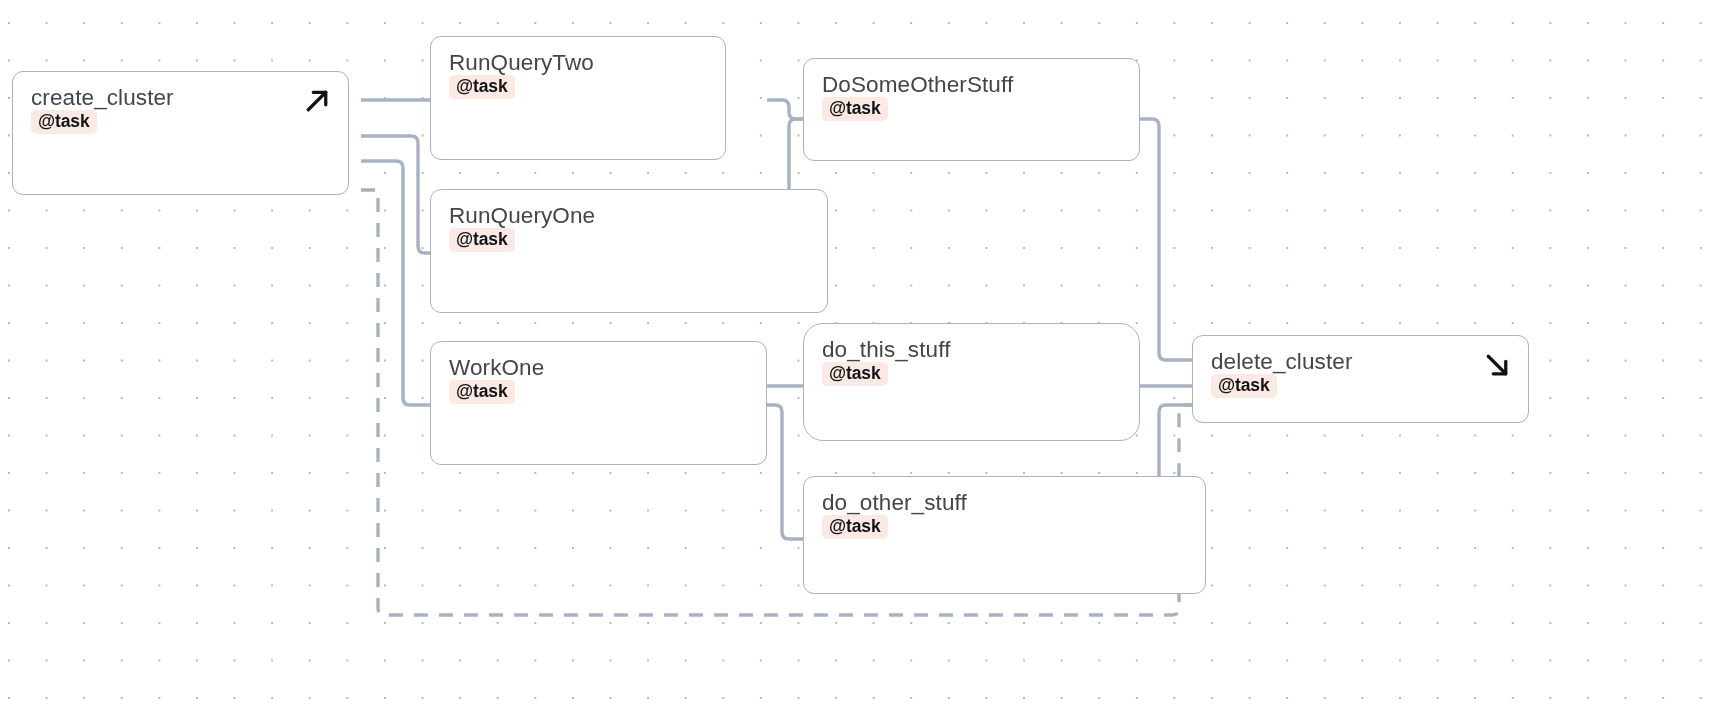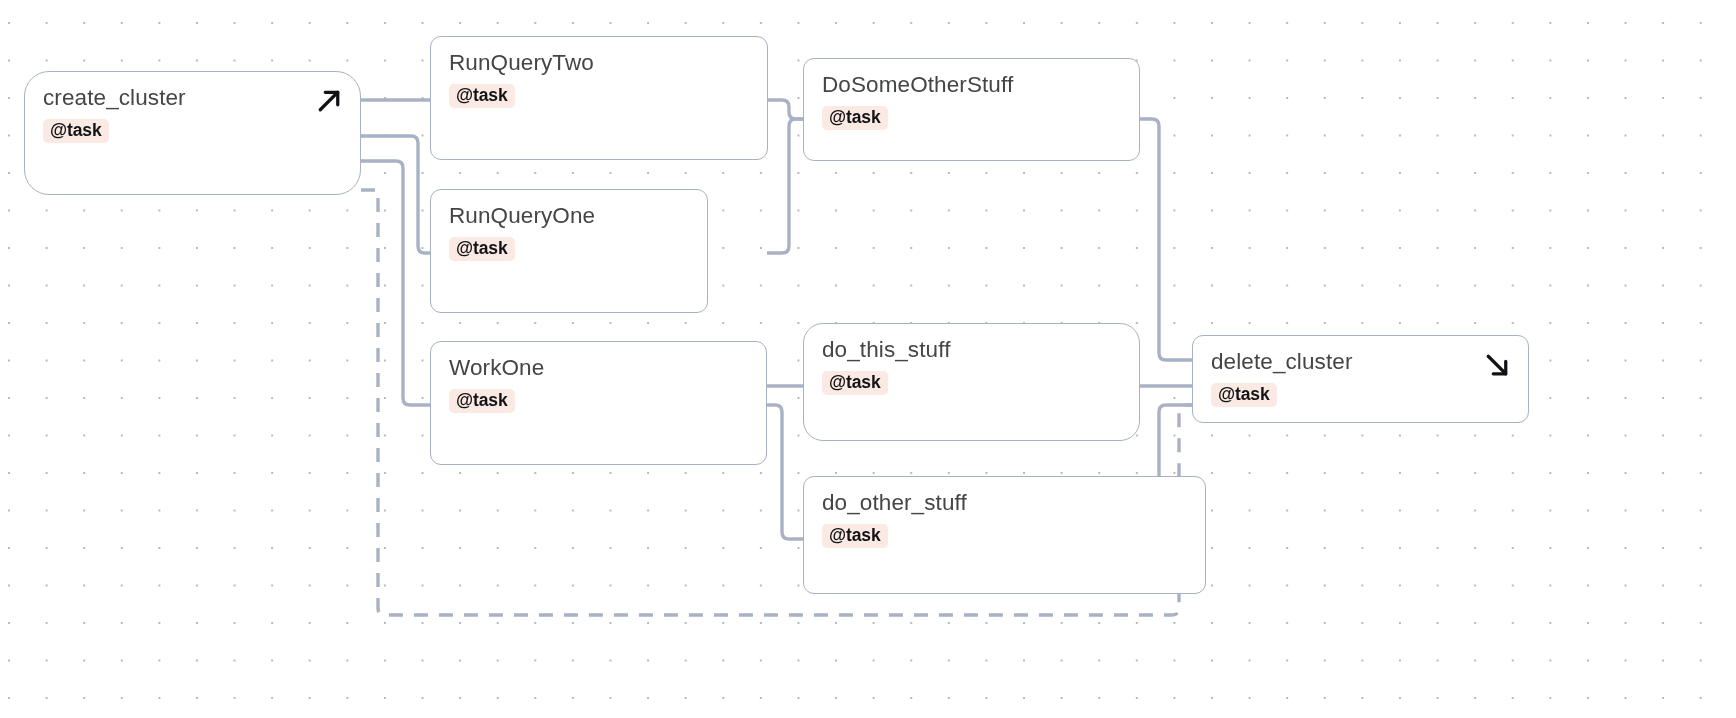--- a/index.html
+++ b/index.html
@@ -49,21 +49,20 @@
   .node-title {
     font-size: 22.5px;
     line-height: 1.05;
     color: #434547;
     letter-spacing: 0.1px;
     white-space: nowrap;
   }
 
   .node-badge {
     display: inline-block;
-    margin-top: 9px;
     padding: 3px 7px 4px 7px;
     background: #fbeae3;
     border-radius: 5px;
     font-size: 17.5px;
     line-height: 1;
     color: #111317;
     font-weight: 700;
     letter-spacing: -0.1px;
   }
 
@@ -102,37 +101,37 @@
       <path d="M767,405 H775 Q782,405 782,412 V532 Q782,539 789,539 H803"></path>
 
       <path d="M1140,119 H1152 Q1159,119 1159,126 V353 Q1159,360 1166,360 H1192"></path>
 
       <path d="M1140,386 H1192"></path>
 
       <path d="M1140,539 H1152 Q1159,539 1159,532 V412 Q1159,405 1166,405 H1192"></path>
     </g>
   </svg>
 
-  <div class="node" style="left:24px; top:71px; width:337px; height:124px;border-radius:25px;">
+  <div class="node" style="left:12px; top:71px; width:337px; height:124px;">
     <div class="node-title">create_cluster</div>
     <div class="node-badge">@task</div>
     <span class="corner-arrow">
       <svg viewBox="0 0 24 24" fill="none" stroke="currentColor" stroke-width="2.6" stroke-linecap="round" stroke-linejoin="round">
         <line x1="5" y1="19" x2="19" y2="5"></line>
         <polyline points="9,5 19,5 19,15"></polyline>
       </svg>
     </span>
   </div>
 
-  <div class="node" style="left:430px; top:36px; width:338px; height:124px;">
+  <div class="node" style="left:430px; top:36px; width:296px; height:124px;">
     <div class="node-title">RunQueryTwo</div>
     <div class="node-badge">@task</div>
   </div>
 
-  <div class="node" style="left:430px; top:189px; width:278px; height:124px;">
+  <div class="node" style="left:430px; top:189px; width:398px; height:124px;">
     <div class="node-title">RunQueryOne</div>
     <div class="node-badge">@task</div>
   </div>
 
   <div class="node" style="left:430px; top:341px; width:337px; height:124px;">
     <div class="node-title">WorkOne</div>
     <div class="node-badge">@task</div>
   </div>
 
   <div class="node" style="left:803px; top:58px; width:337px; height:103px;">

